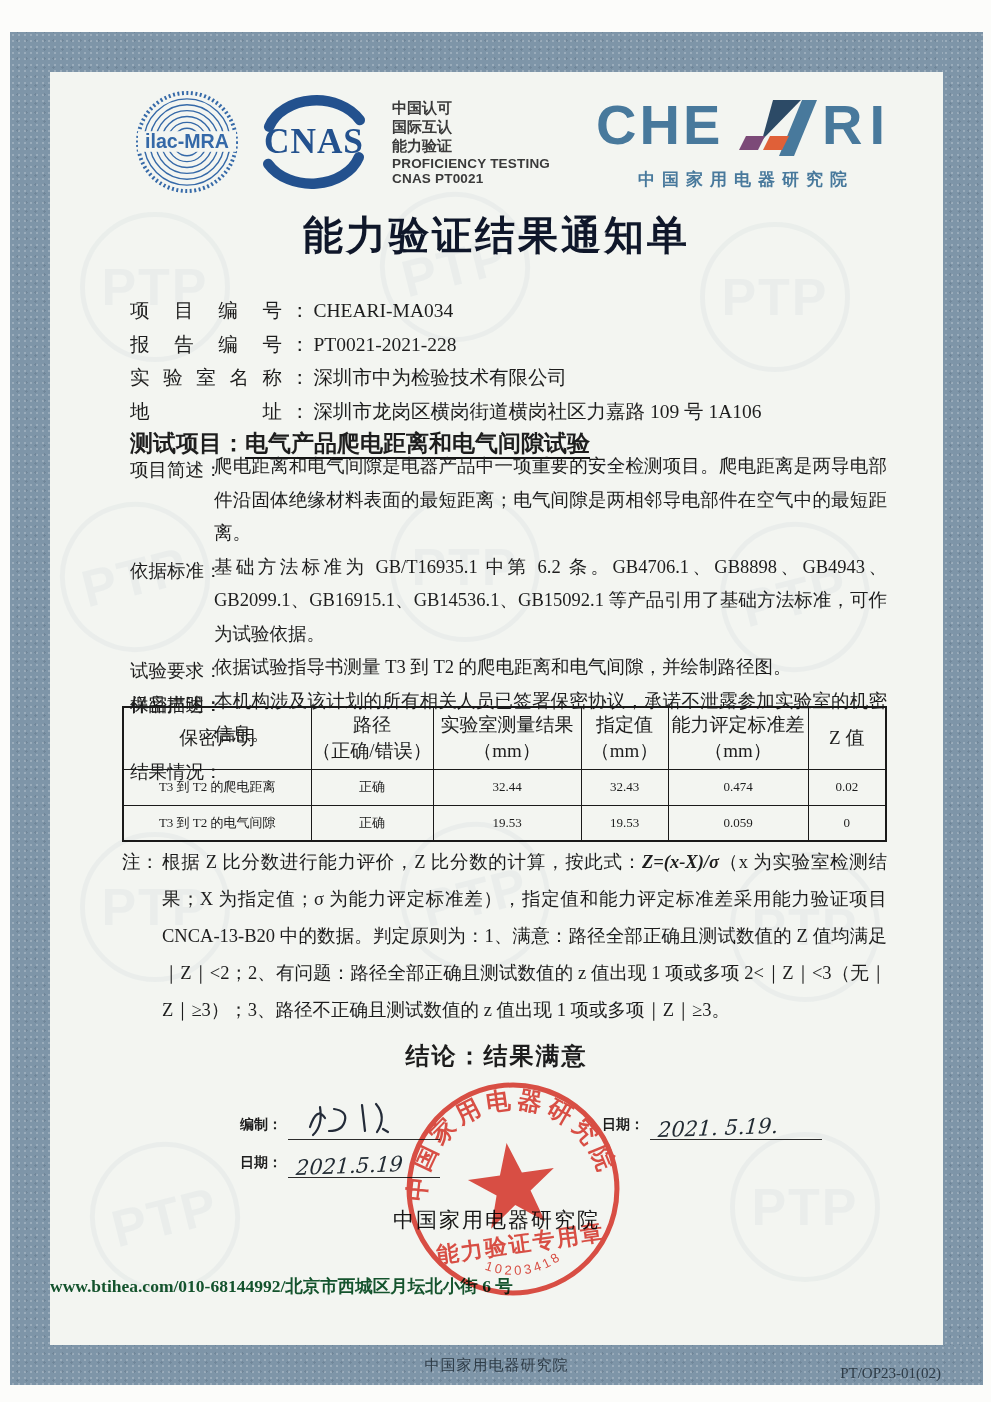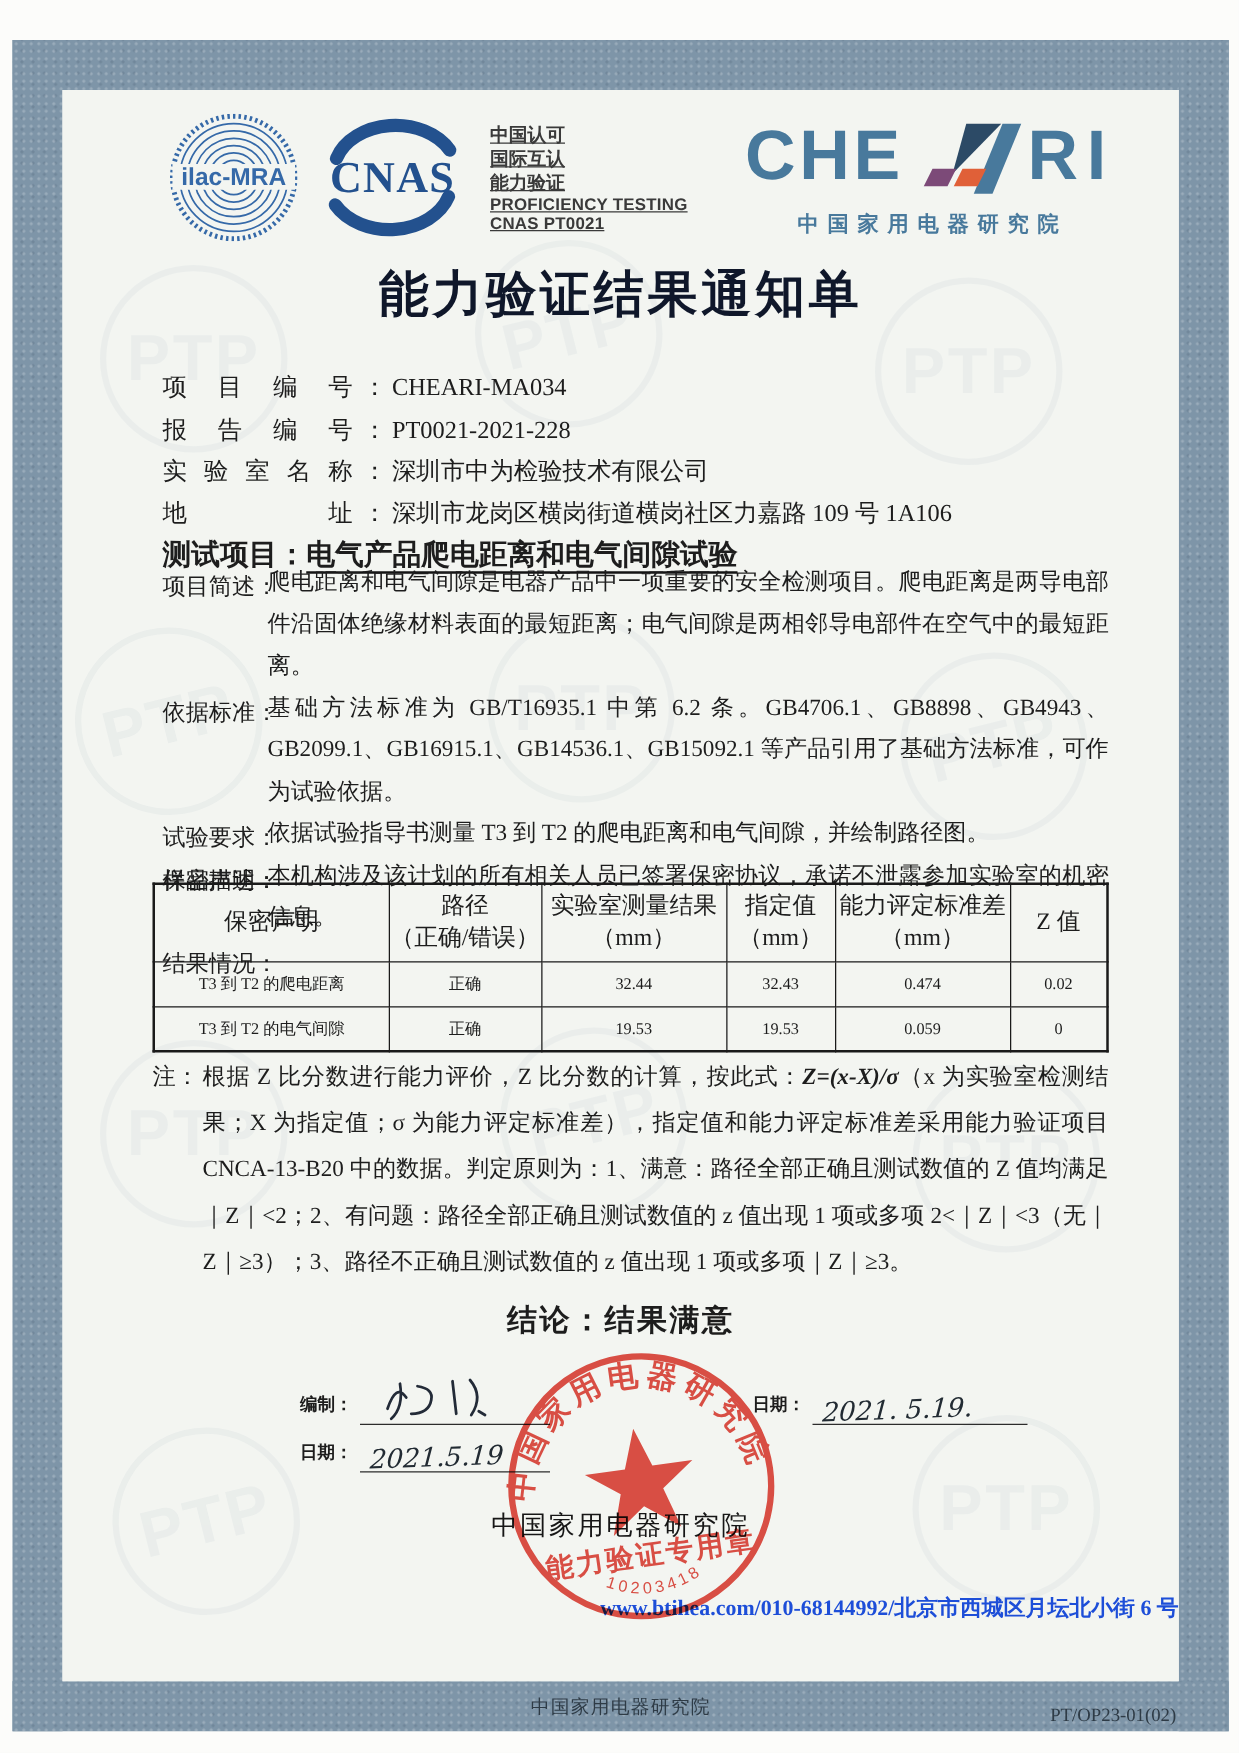--- a/index.html
+++ b/index.html
@@ -22,21 +22,21 @@
   
   .doc { position:absolute; left:50px; top:72px; width:893px; height:1273px; background:#f3f5f1; overflow:hidden; }
 
   .wm { position:absolute; width:150px; height:150px; border:5px solid #5a7896; border-radius:50%;
         display:flex; align-items:center; justify-content:center;
         font:700 52px "Liberation Sans",sans-serif; color:#5a7896; opacity:.055; letter-spacing:2px; }
   .wm.r { transform:rotate(-14deg); }
 
   
   .header-row { position:absolute; top:14px; left:86px; right:34px; height:112px; display:flex; align-items:center; }
-  .cert-lines { margin-left:16px; width:178px; line-height:18.5px; color:#3a3a3a;text-decoration:underline; }
+  .cert-lines { margin-left:16px; width:178px; line-height:18.5px; color:#3a3a3a; }
   .cert-lines .cn { font:600 15px "Liberation Serif",serif; }
   .cert-lines .en { font:600 13.5px "Liberation Sans",sans-serif; letter-spacing:.2px; }
   .cheari-block { margin-left:22px; width:308px; text-align:center; }
   .cheari-sub { margin-top:4px; font:600 17px "Liberation Sans",sans-serif; color:#48799c; letter-spacing:7px; }
 
   
   .title { position:absolute; top:136px; left:0; right:0; text-align:center;
            font:700 40px "Liberation Serif",serif; letter-spacing:3px; color:#0f172a; }
 
   
@@ -85,22 +85,22 @@
 
   
   .stamp { position:absolute; left:352px; top:1006px; width:222px; height:222px;
            transform:rotate(-8deg); opacity:.88; mix-blend-mode:multiply; z-index:5; }
 
   
   .footer-cn { position:absolute; top:1134px; left:0; right:0; text-align:center;
                font:400 21px "Liberation Serif",serif; letter-spacing:2px; color:#161616; }
   .footer-en { position:absolute; top:1168px; left:0; right:0; text-align:center;
                font:700 17.5px "Liberation Serif",serif; color:#161616; }
-  .footer-contact { position:absolute; top:1202px; left:0; right:0; text-align:right;
-               font:700 17.5px "Liberation Serif",serif; color:#1d4ed8; }
+  .footer-contact { position:absolute; top:1202px; left:0; right:0; text-align:left;
+               font:700 17.5px "Liberation Serif",serif; color:#14532d; }
 </style>
 </head>
 <body>
 
 <div class="fr fr-top"></div>
 <div class="fr fr-left"></div>
 <div class="fr fr-right"></div>
 <div class="fr fr-bottom">
   <span class="band-center">中国家用电器研究院</span>
   <span class="band-right">PT/OP23-01(02)</span>

